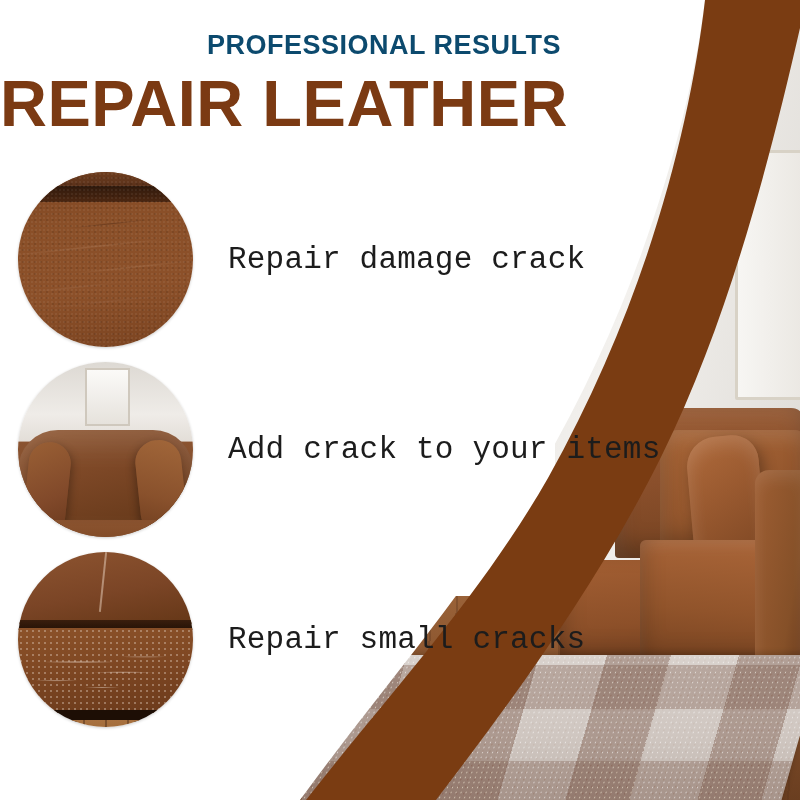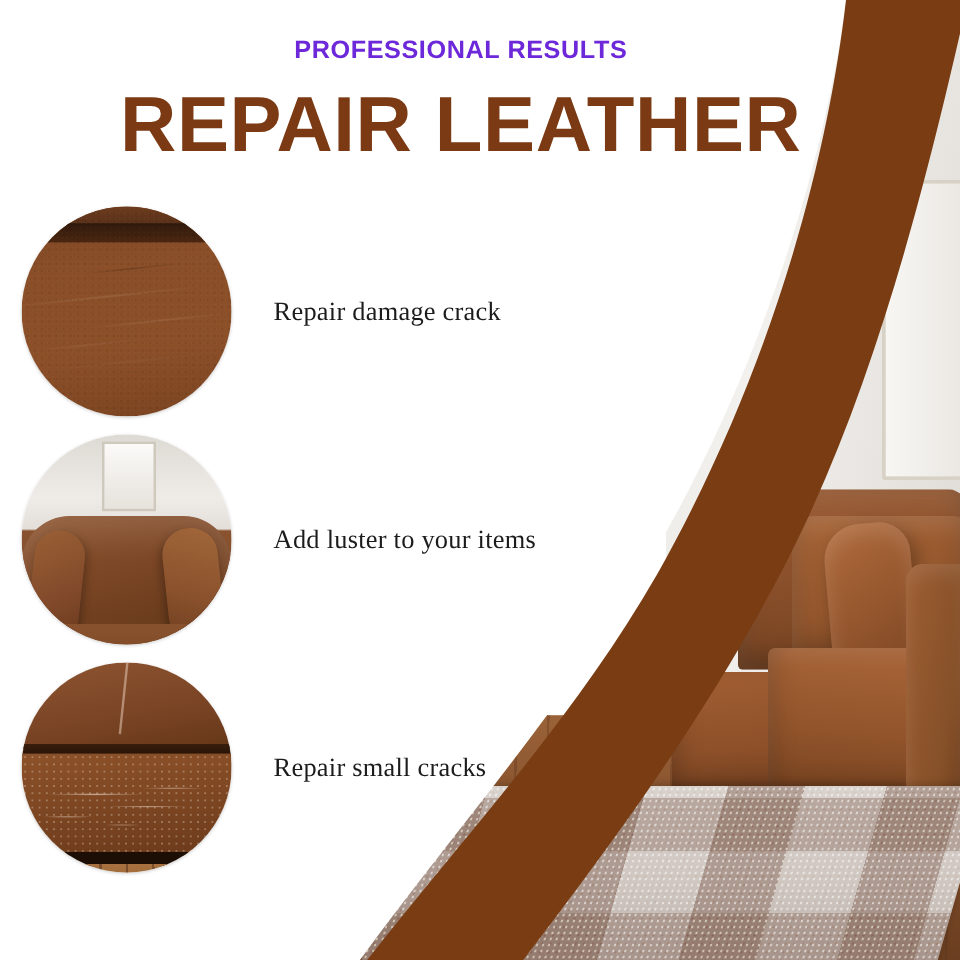--- a/index.html
+++ b/index.html
@@ -126,27 +126,27 @@
   
   #brown-band {
     position:absolute; left:0; top:0; width:800px; height:800px;
     pointer-events:none;
   }
 
   
   .eyebrow {
     position:absolute; left:0; top:30px; width:768px;
     text-align:center;
-    font-size:21px; font-weight:bold; letter-spacing:.5px;
-    color:#6d28d9;
+    font-size:27px; font-weight:bold; letter-spacing:.5px;
+    color:#0c4a6e;
     font-family:"Liberation Sans", sans-serif;
   }
   .headline {
     position:absolute; left:0; top:70px; width:768px;
-    text-align:center;
+    text-align:left;
     font-size:65px; font-weight:bold; letter-spacing:.5px;
     line-height:1.05;
     color:#7b3a13;
     font-family:"Liberation Sans", sans-serif;
   }
 
   .feature {
     position:absolute; left:18px; width:620px; height:175px;
     display:flex; align-items:center;
   }
@@ -156,26 +156,26 @@
 
   .thumb {
     position:relative;
     width:175px; height:175px; min-width:175px;
     border-radius:50%;
     overflow:hidden;
     box-shadow: 0 1px 3px rgba(0,0,0,.2);
   }
   .feature-label {
     margin-left:35px;
-    font-size:22px;
+    font-size:31px;
     font-weight:400;
     color:#1c1c1c;
     letter-spacing:.2px;
     white-space:nowrap;
-    font-family:Liberation Serif, serif;
+    font-family:Liberation Mono, monospace;
   }
 
   
   .t1-base {
     position:absolute; inset:0;
     background:linear-gradient(172deg,#7d4522 0%,#8a4f28 30%,#8c5029 65%,#7a4320 100%);
   }
   .t1-darkband {
     position:absolute; left:0; top:14px; width:100%; height:16px;
     background:linear-gradient(180deg,#2a160a,#46230f);
@@ -331,21 +331,21 @@
   <div class="feature" id="feature-1">
     <div class="thumb">
       <div class="t2-wall"></div>
       <div class="t2-window"></div>
       <div class="t2-back"></div>
       <div class="t2-pillow-l"></div>
       <div class="t2-pillow-r"></div>
       <div class="t2-seat"></div>
 
     </div>
-    <div class="feature-label">Add luster to your items</div>
+    <div class="feature-label">Add crack to your items</div>
   </div>
 
   <div class="feature" id="feature-2">
     <div class="thumb">
       <div class="t3-top"></div>
       <div class="t3-seam"></div>
       <div class="t3-divider"></div>
       <div class="t3-body"></div>
       <div class="t3-cracks"></div>
       <div class="t3-bottomdark"></div>

